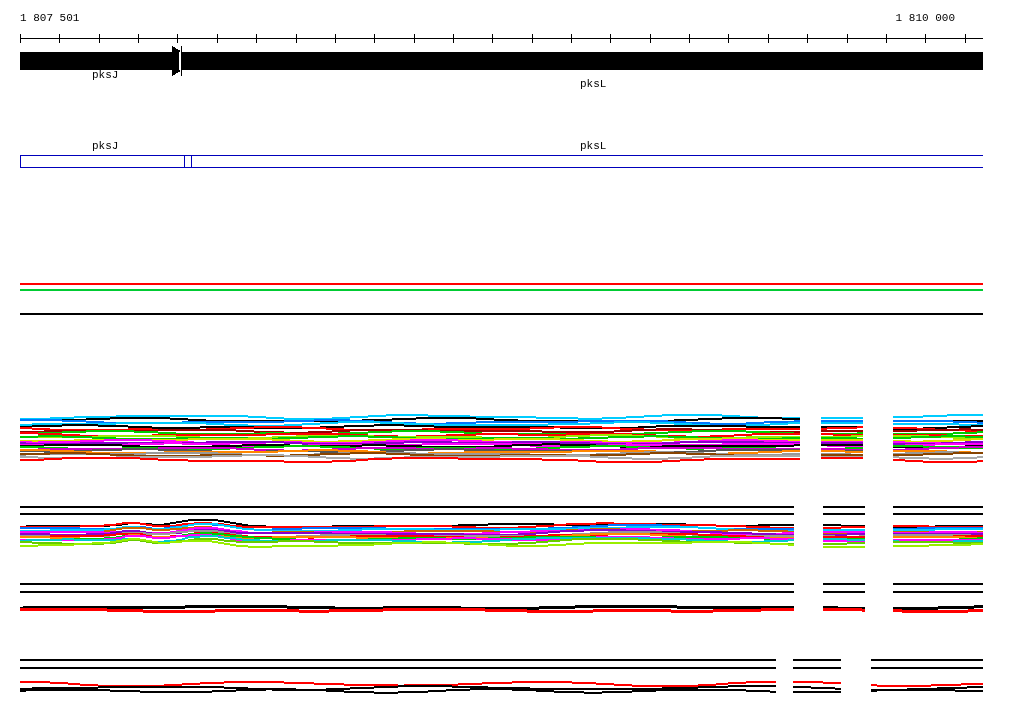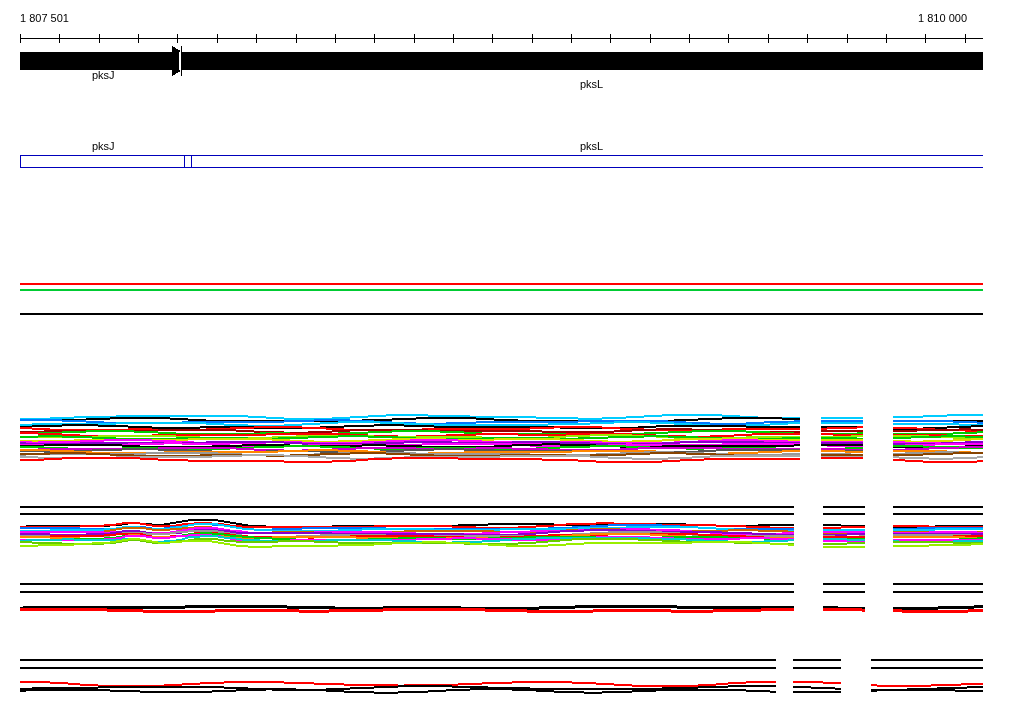--- a/index.html
+++ b/index.html
@@ -1,21 +1,21 @@
 <!DOCTYPE html>
 <html><head>
 <meta charset="utf-8">
 <style>
   html,body{margin:0;padding:0;background:#ffffff;}
   .canvas{
     position:relative;
     width:983px;height:714px;
     background:#ffffff;
     overflow:hidden;
-    font-family:Liberation Sans, sans-serif;
+    font-family:Liberation Mono, monospace;
   }
   svg.gfx{position:absolute;left:0;top:0;width:1024px;height:714px;shape-rendering:crispEdges;}
   .lbl{
     position:absolute;
     font-size:11px;
     line-height:11px;
     color:#000000;
     white-space:pre;
     letter-spacing:0px;
   }
@@ -227,21 +227,21 @@
         <path d="M793 686.5 L799 686.5 L805 686.5 L811 687.5 L817 687.5 L823 687.5 L829 687.5 L835 688.5 L841 688.5" fill="none" stroke="#000000" stroke-width="2"></path>
         <path d="M871 689.5 L877 689.5 L883 689.5 L889 689.5 L895 689.5 L901 689.5 L907 689.5 L913 688.5 L919 688.5 L925 688.5 L931 688.5 L937 688.5 L943 687.5 L949 687.5 L955 687.5 L961 687.5 L967 687.5 L973 686.5 L979 686.5 L985 686.5 L991 686.5 L997 686.5 L1003 686.5" fill="none" stroke="#000000" stroke-width="2"></path>
         <path d="M20 690.5 L26 690.5 L32 689.5 L38 689.5 L44 689.5 L50 689.5 L56 689.5 L62 689.5 L68 689.5 L74 689.5 L80 689.5 L86 689.5 L92 689.5 L98 689.5 L104 689.5 L110 690.5 L116 690.5 L122 690.5 L128 690.5 L134 690.5 L140 691.5 L146 691.5 L152 691.5 L158 691.5 L164 691.5 L170 691.5 L176 691.5 L182 691.5 L188 691.5 L194 691.5 L200 691.5 L206 691.5 L212 691.5 L218 690.5 L224 690.5 L230 690.5 L236 690.5 L242 689.5 L248 689.5 L254 689.5 L260 689.5 L266 689.5 L272 688.5 L278 688.5 L284 688.5 L290 688.5 L296 689.5 L302 689.5 L308 689.5 L314 689.5 L320 689.5 L326 690.5 L332 690.5 L338 690.5 L344 691.5 L350 691.5 L356 691.5 L362 691.5 L368 691.5 L374 692.5 L380 692.5 L386 692.5 L392 692.5 L398 692.5 L404 691.5 L410 691.5 L416 691.5 L422 691.5 L428 691.5 L434 690.5 L440 690.5 L446 690.5 L452 689.5 L458 689.5 L464 689.5 L470 689.5 L476 688.5 L482 688.5 L488 688.5 L494 688.5 L500 688.5 L506 688.5 L512 689.5 L518 689.5 L524 689.5 L530 689.5 L536 690.5 L542 690.5 L548 690.5 L554 691.5 L560 691.5 L566 691.5 L572 691.5 L578 691.5 L584 692.5 L590 692.5 L596 692.5 L602 692.5 L608 691.5 L614 691.5 L620 691.5 L626 691.5 L632 691.5 L638 690.5 L644 690.5 L650 690.5 L656 690.5 L662 689.5 L668 689.5 L674 689.5 L680 689.5 L686 689.5 L692 689.5 L698 689.5 L704 689.5 L710 689.5 L716 689.5 L722 689.5 L728 689.5 L734 689.5 L740 689.5 L746 690.5 L752 690.5 L758 690.5 L764 690.5 L770 691.5 L776 691.5" fill="none" stroke="#000000" stroke-width="2"></path>
         <path d="M793 691.5 L799 691.5 L805 691.5 L811 691.5 L817 691.5 L823 691.5 L829 691.5 L835 691.5 L841 691.5" fill="none" stroke="#000000" stroke-width="2"></path>
         <path d="M871 690.5 L877 690.5 L883 689.5 L889 689.5 L895 689.5 L901 689.5 L907 689.5 L913 689.5 L919 689.5 L925 689.5 L931 689.5 L937 689.5 L943 689.5 L949 689.5 L955 690.5 L961 690.5 L967 690.5 L973 690.5 L979 690.5 L985 690.5 L991 690.5 L997 690.5 L1003 691.5" fill="none" stroke="#000000" stroke-width="2"></path>
       </g>
     </svg>
 
   <span class="lbl" style="left:20px;top:13px">1 807 501</span>
 
-  <span class="lbl" style="right:16px;top:13px;text-align:left">1 810 000</span>
+  <span class="lbl" style="right:28px;top:13px;text-align:left">1 810 000</span>
 
   <span class="lbl" style="left:92px;top:70px">pksJ</span>
 
   <span class="lbl" style="left:580px;top:79px">pksL</span>
 
   <span class="lbl" style="left:92px;top:141px">pksJ</span>
 
   <span class="lbl" style="left:580px;top:141px">pksL</span>
 
 </div>

